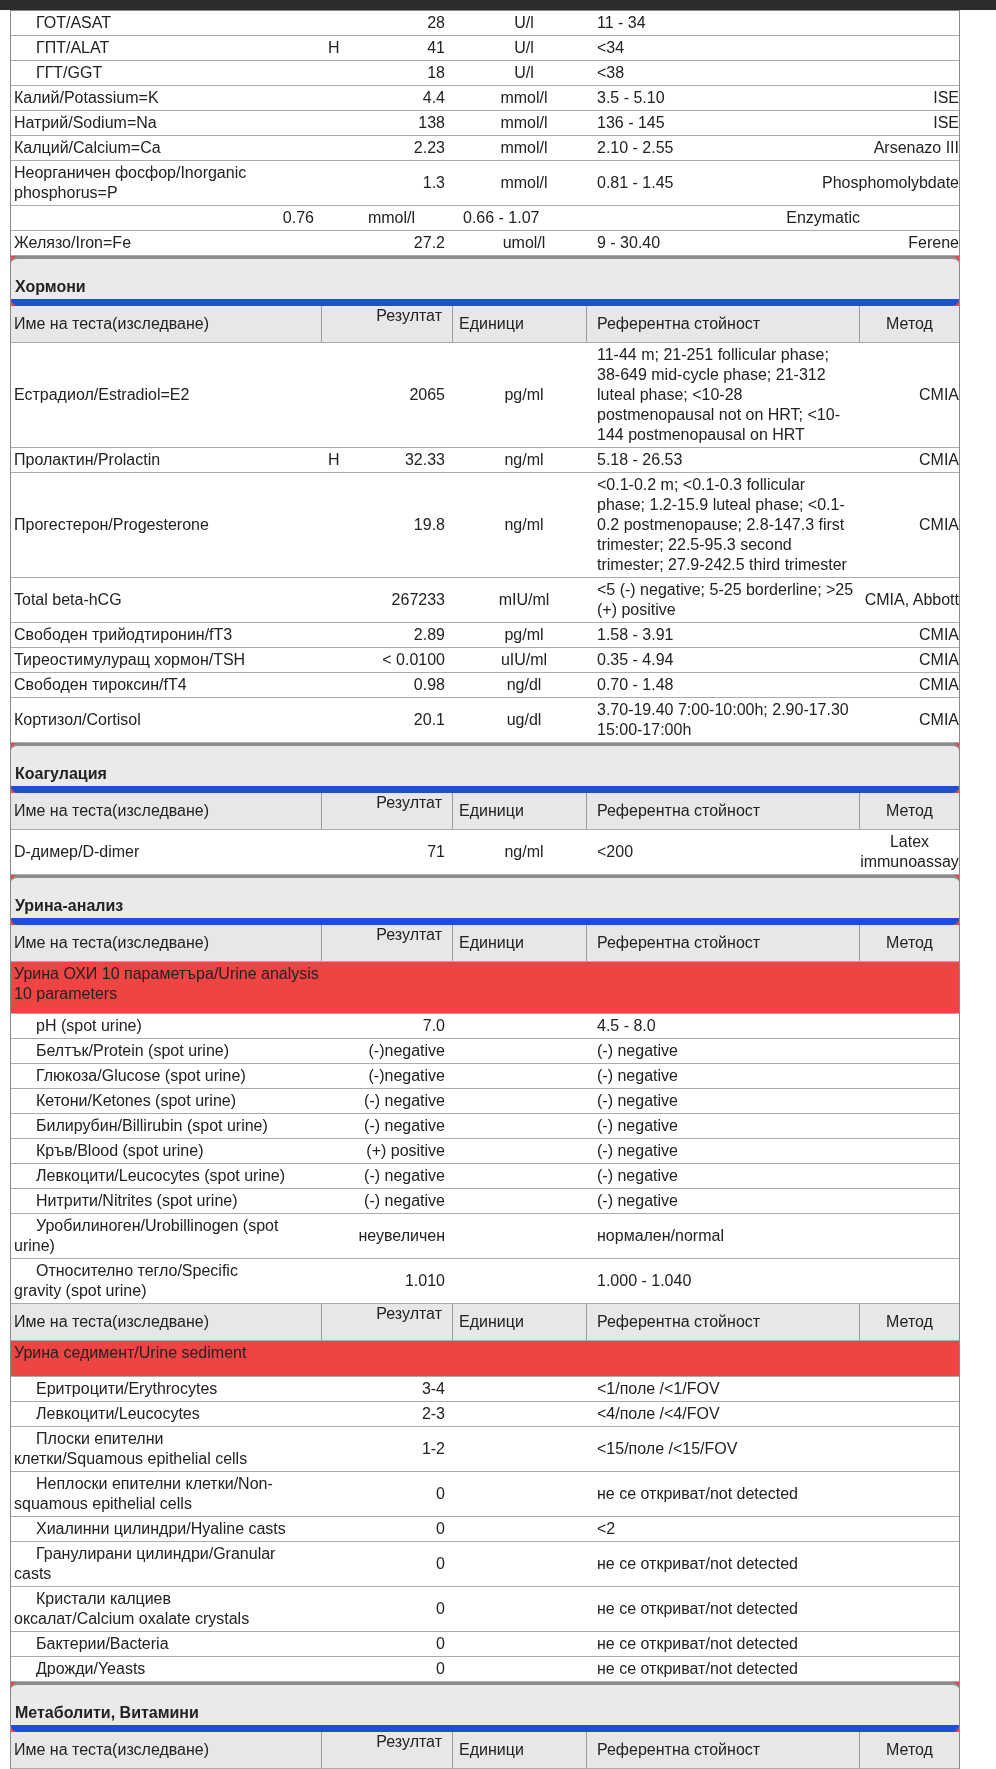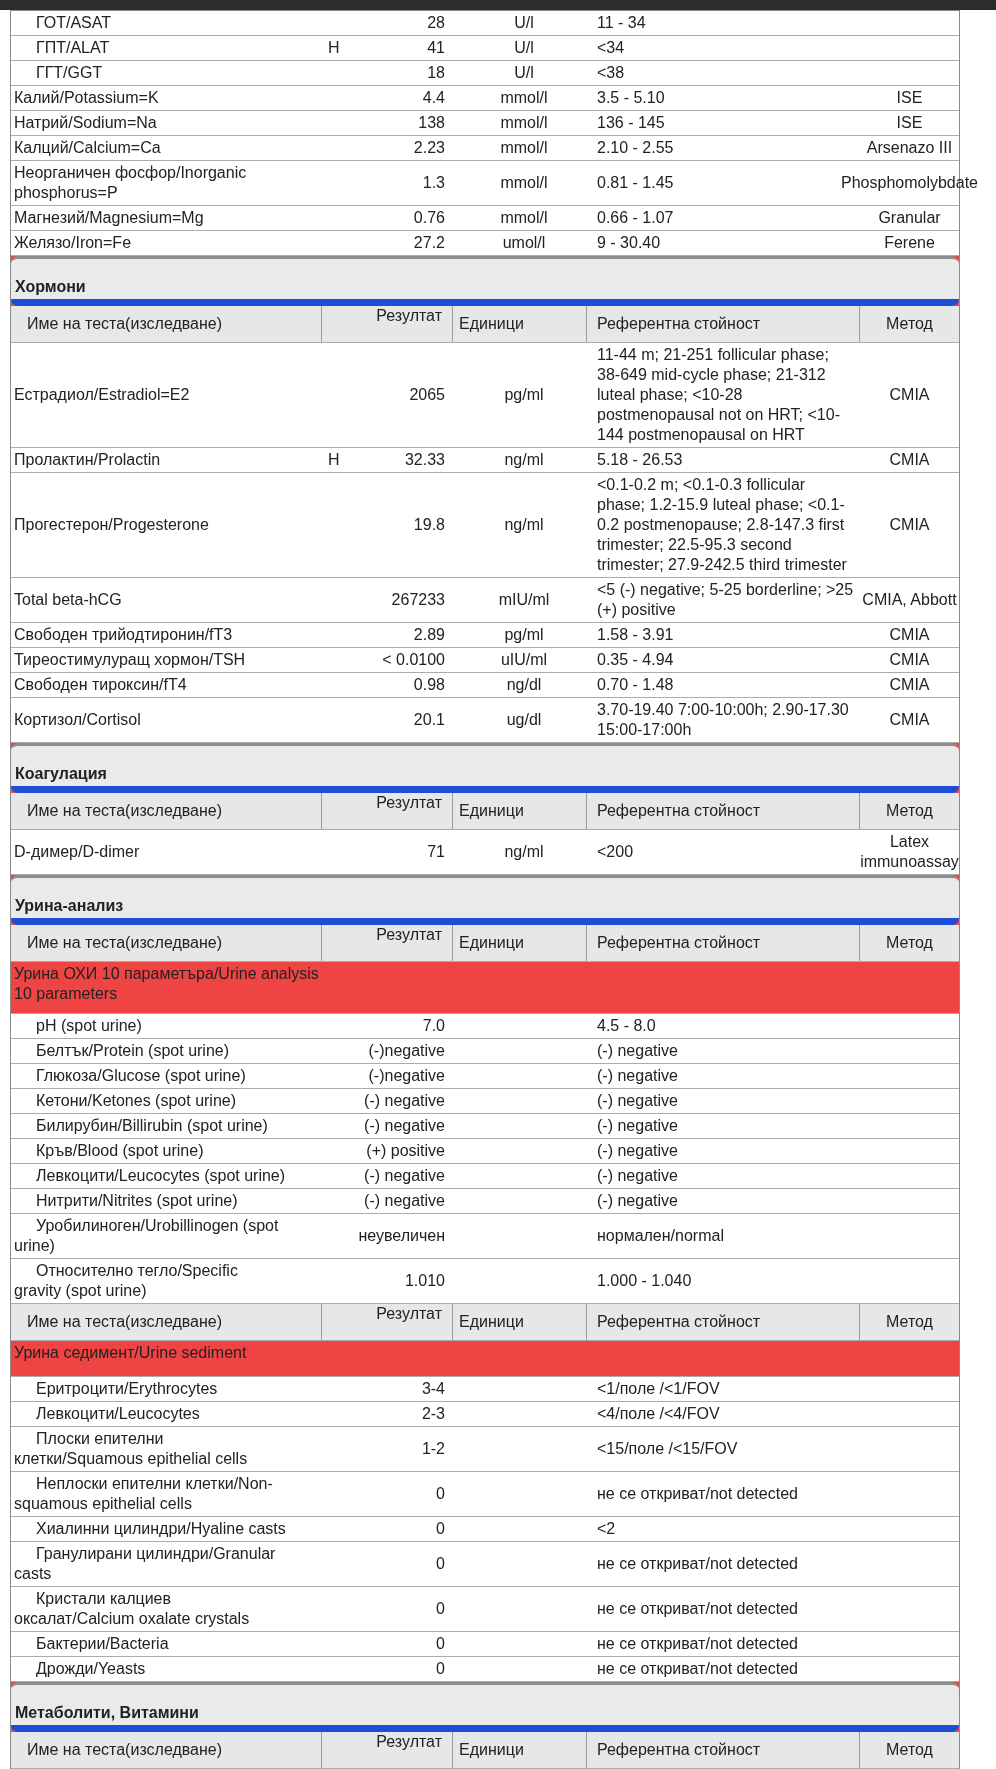--- a/index.html
+++ b/index.html
@@ -36,22 +36,22 @@
   .header-row{background:#e7e7e7;min-height:23px;}
   .header-row .cell{border-right:1px solid #9c9c9c;align-self:stretch;display:flex;align-items:center;}
   .header-row .cell:last-child{border-right:none;}
   .cell{line-height:20px;}
   .cell.name{padding:2px 36px 2px 3px;}
   .indent .cell.name{text-indent:22px;}
   .cell.result{display:flex;align-items:center;justify-content:space-between;padding:2px 8px 2px 6px;}
   .cell.result .val{margin-left:auto;text-align:center;}
   .cell.units{padding:2px 0 2px 8px;text-align:center;}
   .cell.ref{padding:2px 4px 2px 10px;}
-  .cell.method{display:flex;align-items:center;justify-content:center;text-align:center;padding:2px 0;}
-  .header-row .cell.name{padding:0 0 0 16px;}
+  .cell.method{display:flex;align-items:center;justify-content:flex-end;text-align:center;padding:2px 0;}
+  .header-row .cell.name{padding:0 0 0 3px;}
   .header-row .cell.result{justify-content:flex-end;padding:0 10px 16px 0;}
   .header-row .cell.units{padding:0 0 0 6px;}
   .header-row .cell.ref{padding:0 0 0 10px;}
   .header-row .cell.method{justify-content:center;padding:0;}
   .group-row{
     display:block;
     min-height:24px;
     border-bottom:1px solid #ababab;
     padding:2px 0 9px 3px;
     line-height:20px;
@@ -142,29 +142,28 @@
         <span class="flag"></span>
         <span class="val">1.3</span>
       </div>
       <div class="cell units">mmol/l</div>
       <div class="cell ref">0.81 - 1.45</div>
       <div class="cell method">
         <span>Phosphomolybdate</span>
       </div>
     </div>
     <div class="row">
-      <div class="cell name">Магнезий/Magnesium=Mg</div>
       <div class="cell result">
         <span class="flag"></span>
         <span class="val">0.76</span>
       </div>
       <div class="cell units">mmol/l</div>
       <div class="cell ref">0.66 - 1.07</div>
       <div class="cell method">
-        <span>Granular</span>
+        <span>Enzymatic</span>
       </div>
     </div>
     <div class="row">
       <div class="cell name">Желязо/Iron=Fe</div>
       <div class="cell result">
         <span class="flag"></span>
         <span class="val">27.2</span>
       </div>
       <div class="cell units">umol/l</div>
       <div class="cell ref">9 - 30.40</div>

